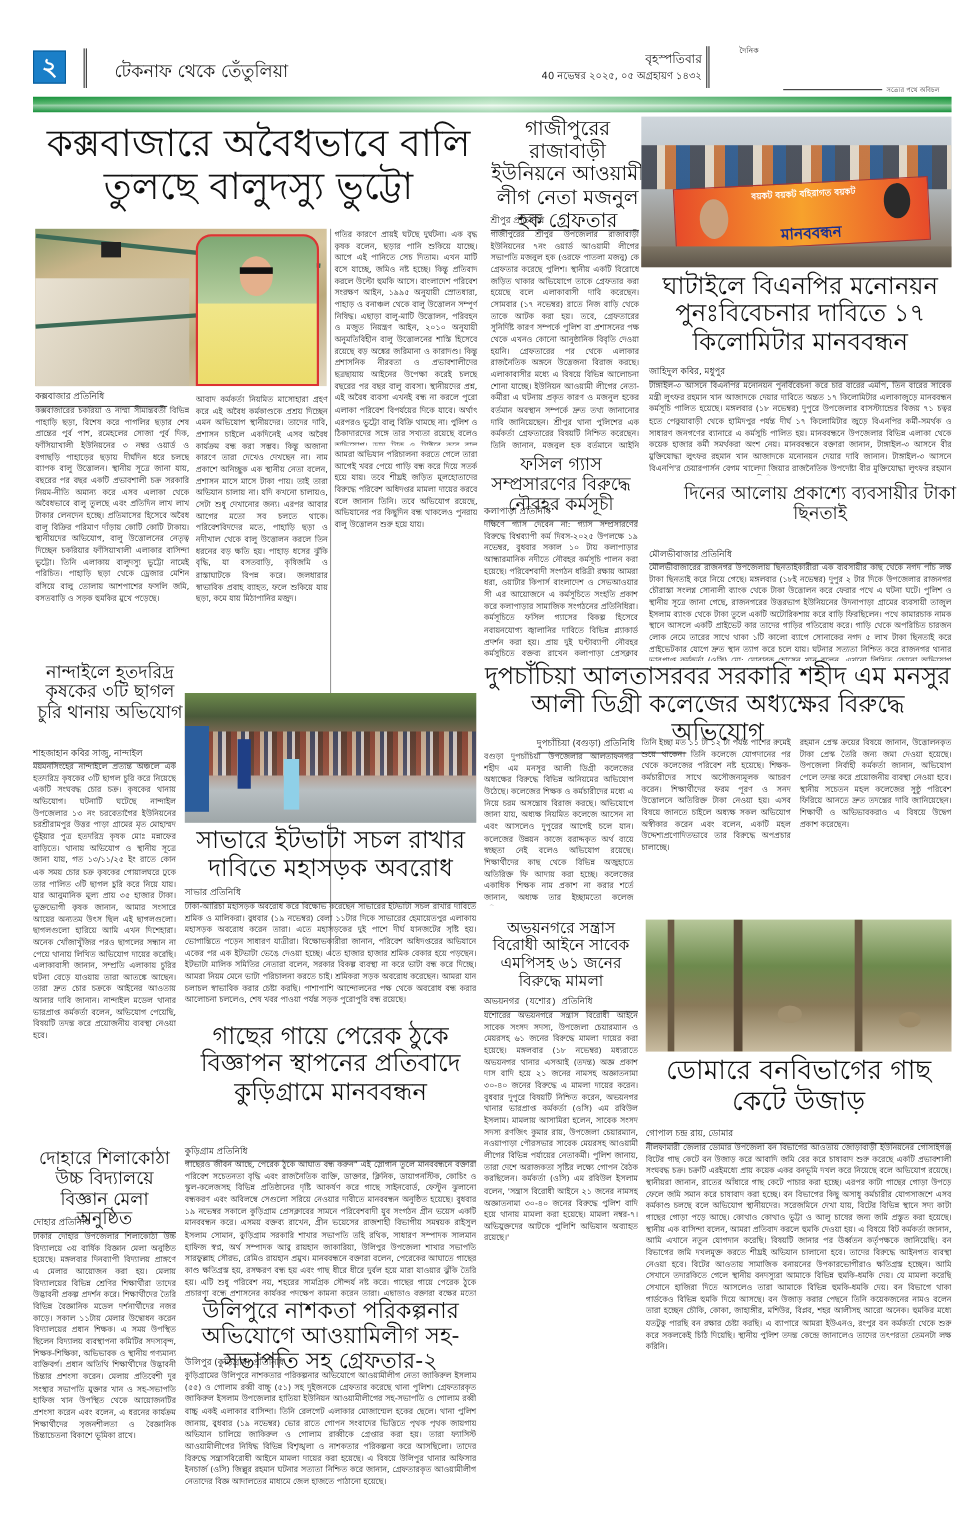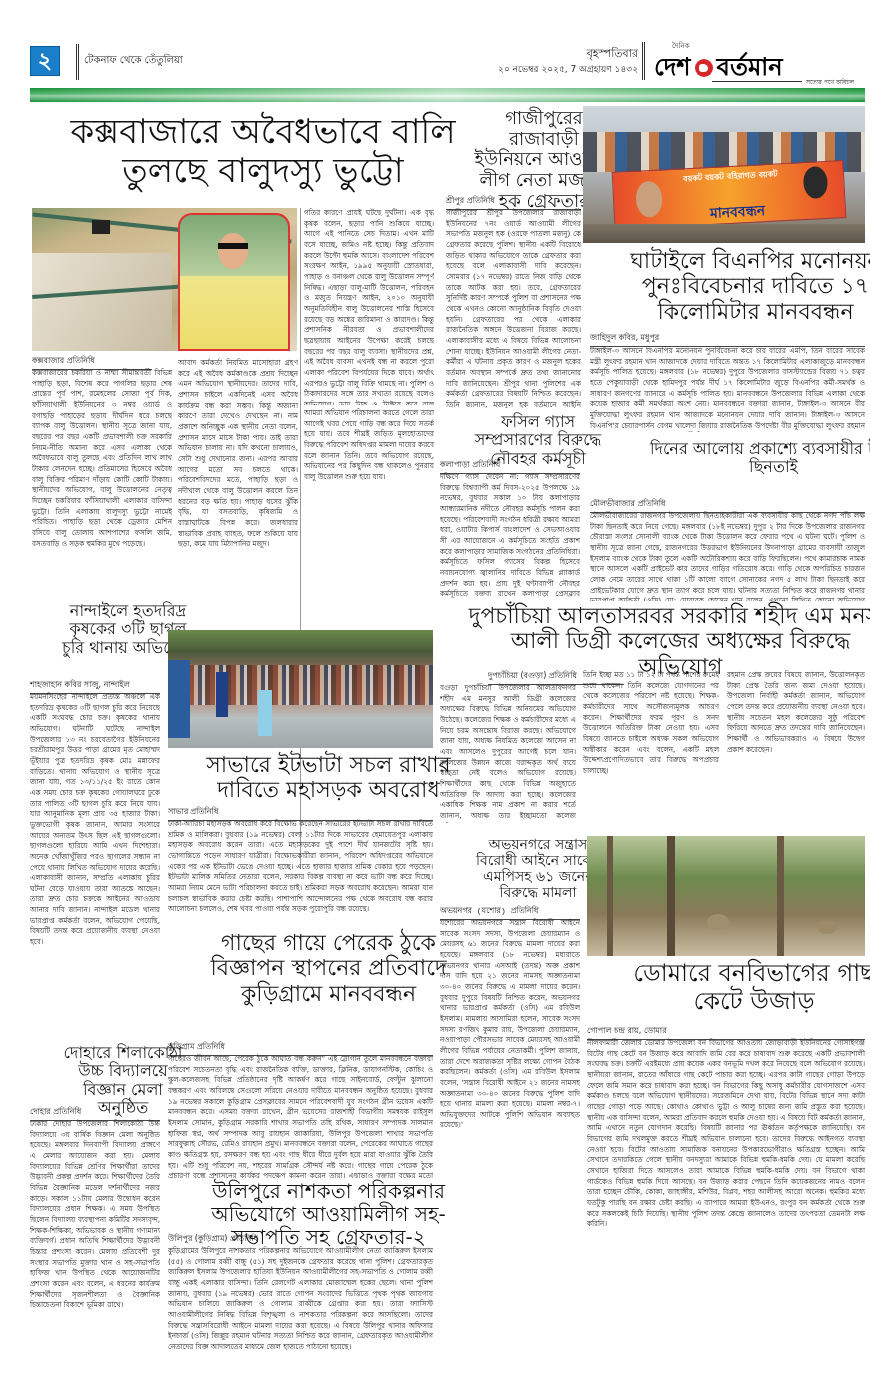--- a/index.html
+++ b/index.html
@@ -2,52 +2,51 @@
 <html><head>
 <meta charset="utf-8">
 <style>
   *{box-sizing:border-box;margin:0;padding:0;}
   html,body{width:870px;height:1382px;background:#fff;overflow:hidden;}
   body{position:relative;font-family:"DejaVu Sans",sans-serif;color:#111;}
   .abs{position:absolute;}
   
   .page-num{left:30px;top:46px;width:30px;height:30px;background:#1a7fc8;color:#fff;font-size:22px;font-weight:bold;display:flex;align-items:center;justify-content:center;border:1px solid #0a5d99;}
   .vsep{left:76px;top:44px;width:3px;height:36px;border-left:1px solid #333;border-right:1px solid #333;}
-  .section-title{left:84px;top:52px;font-size:10px;color:#222;text-align:right;}
+  .section-title{left:104px;top:52px;font-size:16px;color:#222;text-align:right;}
   .day{left:520px;top:45px;width:118px;text-align:right;font-size:11px;color:#222;}
   .date{left:420px;top:62px;width:218px;text-align:right;font-size:9px;color:#222;}
   .vsep2{left:642px;top:42px;width:3px;height:38px;border-left:1px solid #333;border-right:1px solid #333;}
   .logo{left:652px;top:40px;width:212px;height:48px;}
   .logo .pre{position:absolute;left:20px;top:0;font-size:7px;color:#333;}
   .logo .name{position:absolute;left:2px;top:8px;font-size:24px;font-weight:bold;color:#000;white-space:nowrap;}
   .logo .dot{display:inline-block;width:18px;height:18px;border-radius:50%;background:#d4262b;margin:0 4px;vertical-align:middle;position:relative;}
   .logo .dot::after{content:"";position:absolute;left:4px;top:5px;width:9px;height:8px;background:#fff;border-radius:40% 60% 50% 40%;}
   .logo .rule{position:absolute;left:60px;top:41px;width:90px;height:1px;background:#333;}
   .logo .tag{position:absolute;left:154px;top:37px;font-size:6px;color:#333;}
   .greenbar{left:30px;top:88px;width:835px;height:14px;background:linear-gradient(to bottom,#1d9a3f 0%,#7fd18f 45%,#d9f3dd 55%,#1d9a3f 100%);}
   .greenbar::after{content:"";position:absolute;left:0;top:0;width:100%;height:100%;background:linear-gradient(to right,rgba(0,120,40,.3),rgba(255,255,255,.6) 50%,rgba(0,120,40,.3));}
   
-  .hl{font-family:"DejaVu Sans",sans-serif;color:#111;text-align:center;line-height:1.15;font-weight:normal;margin-left:28px;}
+  .hl{font-family:"DejaVu Sans",sans-serif;color:#111;text-align:center;line-height:1.15;font-weight:normal;}
   .byline{font-size:8px;color:#222;border-bottom:1px solid #444;padding-bottom:2px;}
   .body{font-size:7.2px;line-height:1.48;color:#222;text-align:justify;overflow:hidden;}
   .photo{overflow:hidden;}
   .vrule{width:1px;background:#999;}
 </style>
 </head>
 <body>
 
 <div class="abs page-num">২</div>
 <div class="abs vsep"></div>
 <div class="abs section-title">টেকনাফ থেকে তেঁতুলিয়া</div>
 <div class="abs day">বৃহস্পতিবার</div>
-<div class="abs date">২০ নভেম্বর ২০২৫, 7 অগ্রহায়ণ ১৪৩২</div>
+<div class="abs date">40 নভেম্বর ২০২৫, ০৫ অগ্রহায়ণ ১৪৩২</div>
 <div class="abs vsep2"></div>
 <div class="abs logo">
   <span class="pre">দৈনিক</span>
-  <span class="name"><span>দেশ</span><span class="dot"></span><span>বর্তমান</span></span>
   <span class="rule"></span>
   <span class="tag">সত্যের পথে অবিচল</span>
 </div>
 <div class="abs greenbar"></div>
 
 <div class="abs hl" style="left:40px;top:112px;width:390px;font-size:34px;">কক্সবাজারে অবৈধভাবে বালি তুলছে বালুদস্যু ভুট্টো</div>
 <div class="abs photo" style="left:32px;top:208px;width:265px;height:143px;background:linear-gradient(160deg,#8a9a6a 0%,#c9b58a 20%,#d7c69f 45%,#bba97c 65%,#e4dac4 100%);">
   <div class="abs" style="left:0;top:45px;width:140px;height:98px;background:linear-gradient(120deg,#e9e2d3,#c7bca2);"></div>
   <div class="abs" style="left:0;top:18px;width:260px;height:4px;background:#3d6b57;transform:rotate(6deg);"></div>
   <div class="abs" style="left:0;top:80px;width:200px;height:4px;background:#3d6b57;transform:rotate(-4deg);"></div>
@@ -96,21 +95,21 @@
 <div class="abs body" style="left:30px;top:692px;width:130px;height:330px;">ময়মনসিংহের নান্দাইলে প্রত্যন্ত অঞ্চলে এক হতদরিদ্র কৃষকের ৩টি ছাগল চুরি করে নিয়েছে একটি সংঘবদ্ধ চোর চক্র। কৃষকের থানায় অভিযোগ। ঘটনাটি ঘটেছে নান্দাইল উপজেলার ১৩ নং চরবেতাগৈর ইউনিয়নের চরশ্রীরামপুর উত্তর পাড়া গ্রামের মৃত মোহাম্মদ ভূঁইয়ার পুত্র হতদরিদ্র কৃষক মোঃ মন্নাফের বাড়িতে। থানায় অভিযোগ ও স্থানীয় সূত্রে জানা যায়, গত ১৩/১১/২৫ ইং রাতে কোন এক সময় চোর চক্র কৃষকের গোয়ালঘরে ঢুকে তার পালিত ৩টি ছাগল চুরি করে নিয়ে যায়। যার আনুমানিক মূল্য প্রায় ৩৫ হাজার টাকা। ভুক্তভোগী কৃষক জানান, আমার সংসারে আয়ের অন্যতম উৎস ছিল এই ছাগলগুলো। ছাগলগুলো হারিয়ে আমি এখন দিশেহারা। অনেক খোঁজাখুঁজির পরও ছাগলের সন্ধান না পেয়ে থানায় লিখিত অভিযোগ দায়ের করেছি। এলাকাবাসী জানান, সম্প্রতি এলাকায় চুরির ঘটনা বেড়ে যাওয়ায় তারা আতঙ্কে আছেন। তারা দ্রুত চোর চক্রকে আইনের আওতায় আনার দাবি জানান। নান্দাইল মডেল থানার ভারপ্রাপ্ত কর্মকর্তা বলেন, অভিযোগ পেয়েছি, বিষয়টি তদন্ত করে প্রয়োজনীয় ব্যবস্থা নেওয়া হবে।</div>
 
 <div class="abs photo" style="left:168px;top:630px;width:265px;height:118px;background:linear-gradient(180deg,#6c8a4b 0%,#4a5a3a 18%,#8b6d5c 35%,#b58a72 55%,#b8bfc2 75%,#9ea6a8 100%);">
   <div class="abs" style="left:0;top:35px;width:265px;height:40px;background:repeating-linear-gradient(90deg,#8a3a2a 0 5px,#d8c1a6 5px 9px,#2a3a60 9px 13px,#e6e6e6 13px 16px,#4a2a20 16px 21px);opacity:.7;"></div>
   <div class="abs" style="left:0;top:30px;width:22px;height:78px;background:#2b5d9c;"></div>
   <div class="abs" style="left:48px;top:42px;width:12px;height:45px;background:#1f3f86;"></div>
   <div class="abs" style="left:90px;top:60px;width:14px;height:46px;background:#8fd0e8;"></div>
 </div>
 
 <div class="abs hl" style="left:168px;top:752px;width:265px;font-size:22px;">সাভারে ইটভাটা সচল রাখার দাবিতে মহাসড়ক অবরোধ</div>
-<div class="abs byline" style="left:168px;top:805px;width:265px;font-family:Liberation Serif, serif;">সাভার প্রতিনিধি</div>
+<div class="abs byline" style="left:168px;top:805px;width:265px;">সাভার প্রতিনিধি</div>
 <div class="abs body" style="left:168px;top:819px;width:265px;height:100px;">ঢাকা-আরিচা মহাসড়ক অবরোধ করে বিক্ষোভ করেছেন সাভারের ইটভাটা সচল রাখার দাবিতে শ্রমিক ও মালিকরা। বুধবার (১৯ নভেম্বর) বেলা ১১টার দিকে সাভারের হেমায়েতপুর এলাকায় মহাসড়ক অবরোধ করেন তারা। এতে মহাসড়কের দুই পাশে দীর্ঘ যানজটের সৃষ্টি হয়। ভোগান্তিতে পড়েন সাধারণ যাত্রীরা। বিক্ষোভকারীরা জানান, পরিবেশ অধিদপ্তরের অভিযানে একের পর এক ইটভাটা ভেঙে দেওয়া হচ্ছে। এতে হাজার হাজার শ্রমিক বেকার হয়ে পড়ছেন। ইটভাটা মালিক সমিতির নেতারা বলেন, সরকার বিকল্প ব্যবস্থা না করে ভাটা বন্ধ করে দিচ্ছে। আমরা নিয়ম মেনে ভাটা পরিচালনা করতে চাই। শ্রমিকরা সড়ক অবরোধ করেছেন। আমরা যান চলাচল স্বাভাবিক করার চেষ্টা করছি। পাশাপাশি আন্দোলনের পক্ষ থেকে অবরোধ বন্ধ করার আলোচনা চললেও, শেষ খবর পাওয়া পর্যন্ত সড়ক পুরোপুরি বন্ধ রয়েছে।</div>
 
 <div class="abs hl" style="left:440px;top:603px;width:425px;font-size:22px;">দুপচাঁচিয়া আলতাসরবর সরকারি শহীদ এম মনসুর আলী ডিগ্রী কলেজের অধ্যক্ষের বিরুদ্ধে অভিযোগ</div>
 <div class="abs byline" style="left:440px;top:669px;width:136px;margin-left:48px;">দুপচাঁচিয়া (বগুড়া) প্রতিনিধি</div>
 <div class="abs body" style="left:440px;top:683px;width:136px;height:140px;">বগুড়া দুপচাঁচিয়া উপজেলার আলতাফনগর শহীদ এম মনসুর আলী ডিগ্রী কলেজের অধ্যক্ষের বিরুদ্ধে বিভিন্ন অনিয়মের অভিযোগ উঠেছে। কলেজের শিক্ষক ও কর্মচারীদের মধ্যে এ নিয়ে চরম অসন্তোষ বিরাজ করছে। অভিযোগে জানা যায়, অধ্যক্ষ নিয়মিত কলেজে আসেন না এবং আসলেও দুপুরের আগেই চলে যান। কলেজের উন্নয়ন কাজে বরাদ্দকৃত অর্থ ব্যয়ে স্বচ্ছতা নেই বলেও অভিযোগ রয়েছে। শিক্ষার্থীদের কাছ থেকে বিভিন্ন অজুহাতে অতিরিক্ত ফি আদায় করা হচ্ছে। কলেজের একাধিক শিক্ষক নাম প্রকাশ না করার শর্তে জানান, অধ্যক্ষ তার ইচ্ছামতো কলেজ পরিচালনা করছেন।</div>
 <div class="abs body" style="left:583px;top:670px;width:136px;height:153px;">তিনি ইচ্ছা মত ১১ টা ১২ টা পর্যন্ত পাশের রুমেই শুয়ে থাকেন। তিনি কলেজে যোগদানের পর থেকে কলেজের পরিবেশ নষ্ট হয়েছে। শিক্ষক-কর্মচারীদের সাথে অসৌজন্যমূলক আচরণ করেন। শিক্ষার্থীদের ফরম পূরণ ও সনদ উত্তোলনে অতিরিক্ত টাকা নেওয়া হয়। এসব বিষয়ে জানতে চাইলে অধ্যক্ষ সকল অভিযোগ অস্বীকার করেন এবং বলেন, একটি মহল উদ্দেশ্যপ্রণোদিতভাবে তার বিরুদ্ধে অপপ্রচার চালাচ্ছে।</div>
 <div class="abs body" style="left:727px;top:670px;width:138px;height:153px;">রহমান প্রেস্ক ক্রয়ের বিষয়ে জানান, উত্তোলনকৃত টাকা প্রেস্ক তৈরি জন্য জমা দেওয়া হয়েছে। উপজেলা নির্বাহী কর্মকর্তা জানান, অভিযোগ পেলে তদন্ত করে প্রয়োজনীয় ব্যবস্থা নেওয়া হবে। স্থানীয় সচেতন মহল কলেজের সুষ্ঠু পরিবেশ ফিরিয়ে আনতে দ্রুত তদন্তের দাবি জানিয়েছেন। শিক্ষার্থী ও অভিভাবকরাও এ বিষয়ে উদ্বেগ প্রকাশ করেছেন।</div>
 
 <div class="abs hl" style="left:168px;top:930px;width:265px;font-size:22px;">গাছের গায়ে পেরেক ঠুকে বিজ্ঞাপন স্থাপনের প্রতিবাদে কুড়িগ্রামে মানববন্ধন</div>
 <div class="abs byline" style="left:168px;top:1040px;width:265px;">কুড়িগ্রাম প্রতিনিধি</div>

